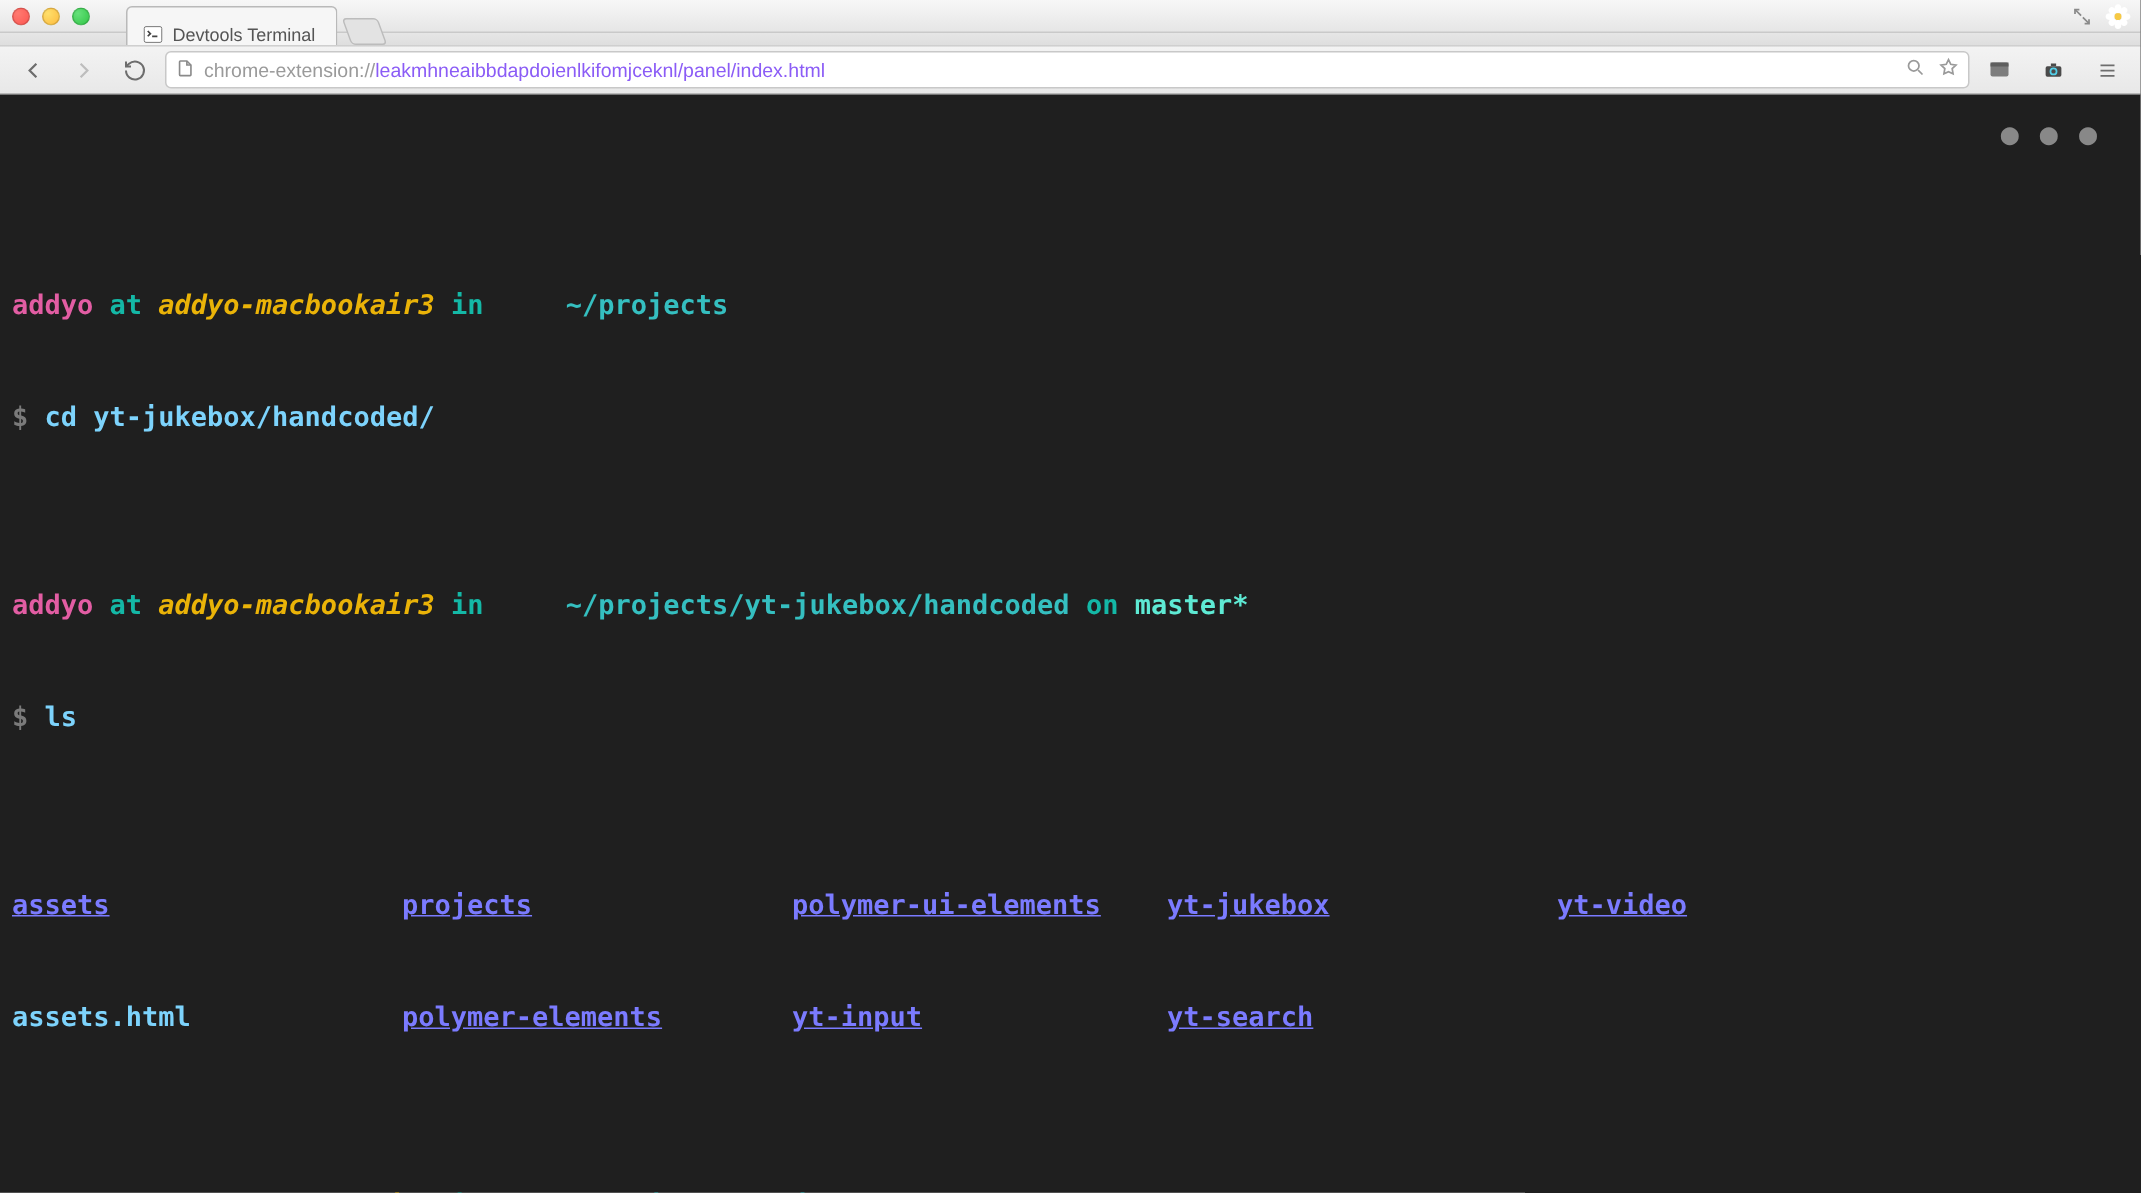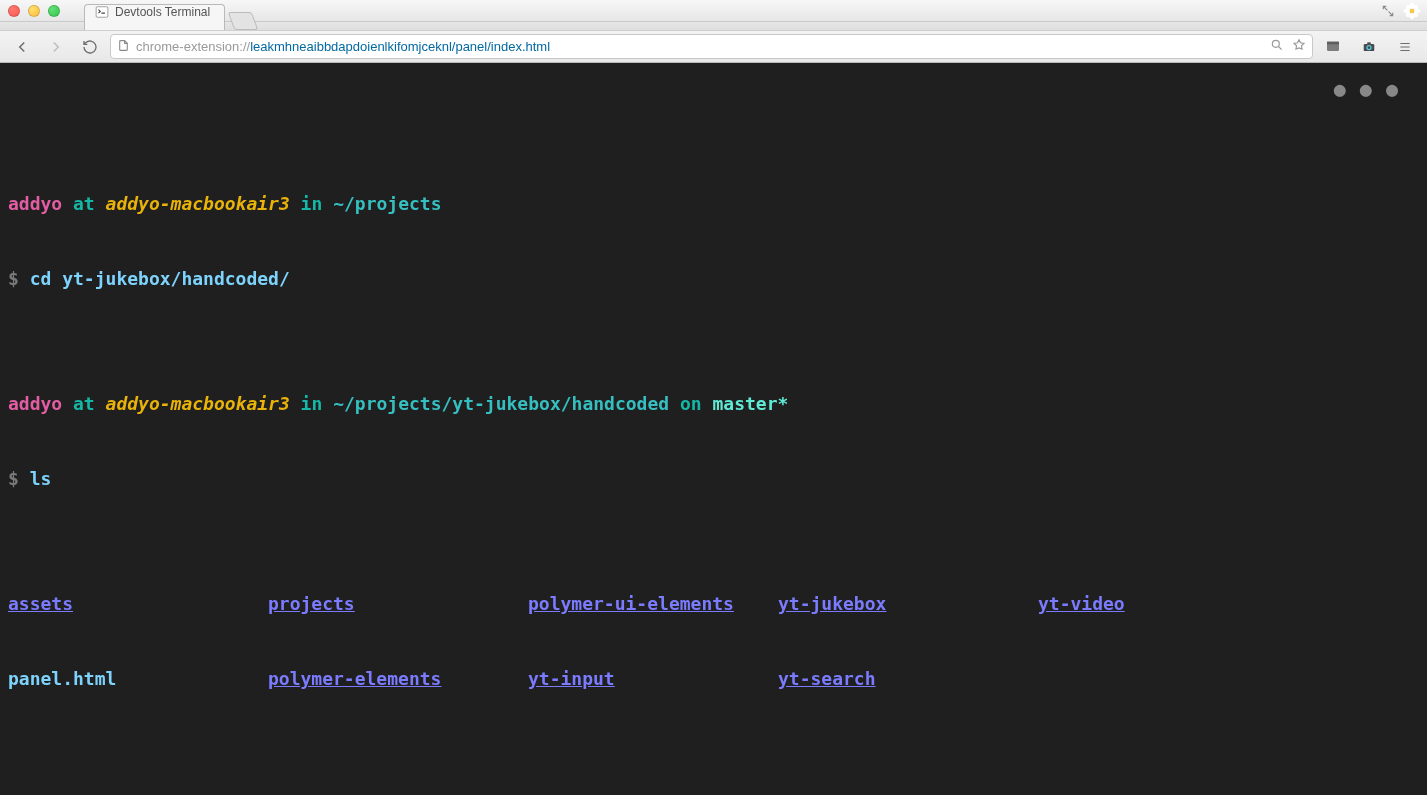--- a/index.html
+++ b/index.html
@@ -36,21 +36,21 @@
     display: flex;
     align-items: flex-end;
     height: 30px;
     padding-left: 84px;
     margin-top: -30px;
     position: relative;
     z-index: 2;
   }
   .tab {
     display: flex;
-    align-items: flex-start;
+    align-items: flex-end;
     height: 26px;
     padding: 0 14px 0 10px;
     background: #f6f6f6;
     border: 1px solid #b9b9b9;
     border-bottom: none;
     border-radius: 4px 4px 0 0;
     font-size: 12px;
     color: #555;
     gap: 6px;
   }
@@ -90,21 +90,21 @@
     border-radius: 4px;
     display: flex;
     align-items: center;
     padding: 0 6px;
     gap: 6px;
     font-size: 13px;
     color: #9a9a9a;
   }
   .omnibox .page-icon { color: #8a8a8a; }
   .omnibox .scheme { color: #9a9a9a; text-align: center; }
-  .omnibox .url-dark { color: #0369a1; }
+  .omnibox .url-dark { color: #8b5cf6; }
   .omnibox-right { margin-left: auto; display: flex; gap: 8px; align-items: center; color: #9a9a9a; }
   .right-icons { display: flex; gap: 8px; align-items: center; }
 
   
   .terminal {
     background: #1f1f1f;
     color: #ddd;
     font-family: Menlo, Consolas, "DejaVu Sans Mono", monospace;
     font-size: 18px;
     line-height: 25px;
@@ -118,21 +118,21 @@
   .more-dots {
     position: absolute;
     top: 14px; right: 28px;
     color: #888;
     letter-spacing: 1px;
     font-size: 20px;
   }
   .c-user   { color: #e25da3; }
   .c-dim    { color: #14b8a6; }
   .c-host   { color: #eab308; font-style: italic; }
-  .c-path   { color: #35bfc0; font-weight: bold; }
+  .c-path   { color: #35bfc0; font-weight: bold; margin-left: 44px; }
   .c-branch { color: #5eead4; }
   .c-prompt { color: #7a7a7a; }
   .c-plain  { color: #7dd3fc; }
   .c-blue   { color: #7b7bff; text-decoration: underline; }
   .term-line { display:block; }
 </style>
 </head>
 <body>
 
 <div class="titlebar">
@@ -250,21 +250,21 @@
   
   <span class="term-line"><span class="c-user">addyo</span><span class="c-dim"> at </span><span class="c-host">addyo-macbookair3</span><span class="c-dim"> in </span><span class="c-path">~/projects</span></span>
   <span class="term-line"><span class="c-prompt">$ </span><span class="c-plain">cd yt-jukebox/handcoded/</span></span>
 
   
   <span class="term-line"><span class="c-user">addyo</span><span class="c-dim"> at </span><span class="c-host">addyo-macbookair3</span><span class="c-dim"> in </span><span class="c-path">~/projects/yt-jukebox/handcoded</span><span class="c-dim"> on </span><span class="c-branch">master*</span></span>
   <span class="term-line"><span class="c-prompt">$ </span><span class="c-plain">ls</span></span>
 
   
   <span class="term-line"><span class="c-blue" style="display:inline-block;width:260px">assets</span><span class="c-blue" style="display:inline-block;width:260px">projects</span><span class="c-blue" style="display:inline-block;width:250px">polymer-ui-elements</span><span class="c-blue" style="display:inline-block;width:260px">yt-jukebox</span><span class="c-blue">yt-video</span></span>
-  <span class="term-line"><span class="c-plain" style="display:inline-block;width:260px">panel.html</span><span class="c-blue" style="display:inline-block;width:260px">polymer-elements</span><span class="c-blue" style="display:inline-block;width:250px">yt-input</span><span class="c-blue" style="display:inline-block;width:260px">yt-search</span><span class="c-blue"></span></span>
+  <span class="term-line"><span class="c-plain" style="display:inline-block;width:260px">assets.html</span><span class="c-blue" style="display:inline-block;width:260px">polymer-elements</span><span class="c-blue" style="display:inline-block;width:250px">yt-input</span><span class="c-blue" style="display:inline-block;width:260px">yt-search</span><span class="c-blue"></span></span>
 
   
   <span class="term-line"><span class="c-user">addyo</span><span class="c-dim"> at </span><span class="c-host">addyo-macbookair3</span><span class="c-dim"> in </span><span class="c-path">~/projects/yt-jukebox/handcoded</span><span class="c-dim"> on </span><span class="c-branch">master*</span></span>
   
 
   
   
   
   
   

